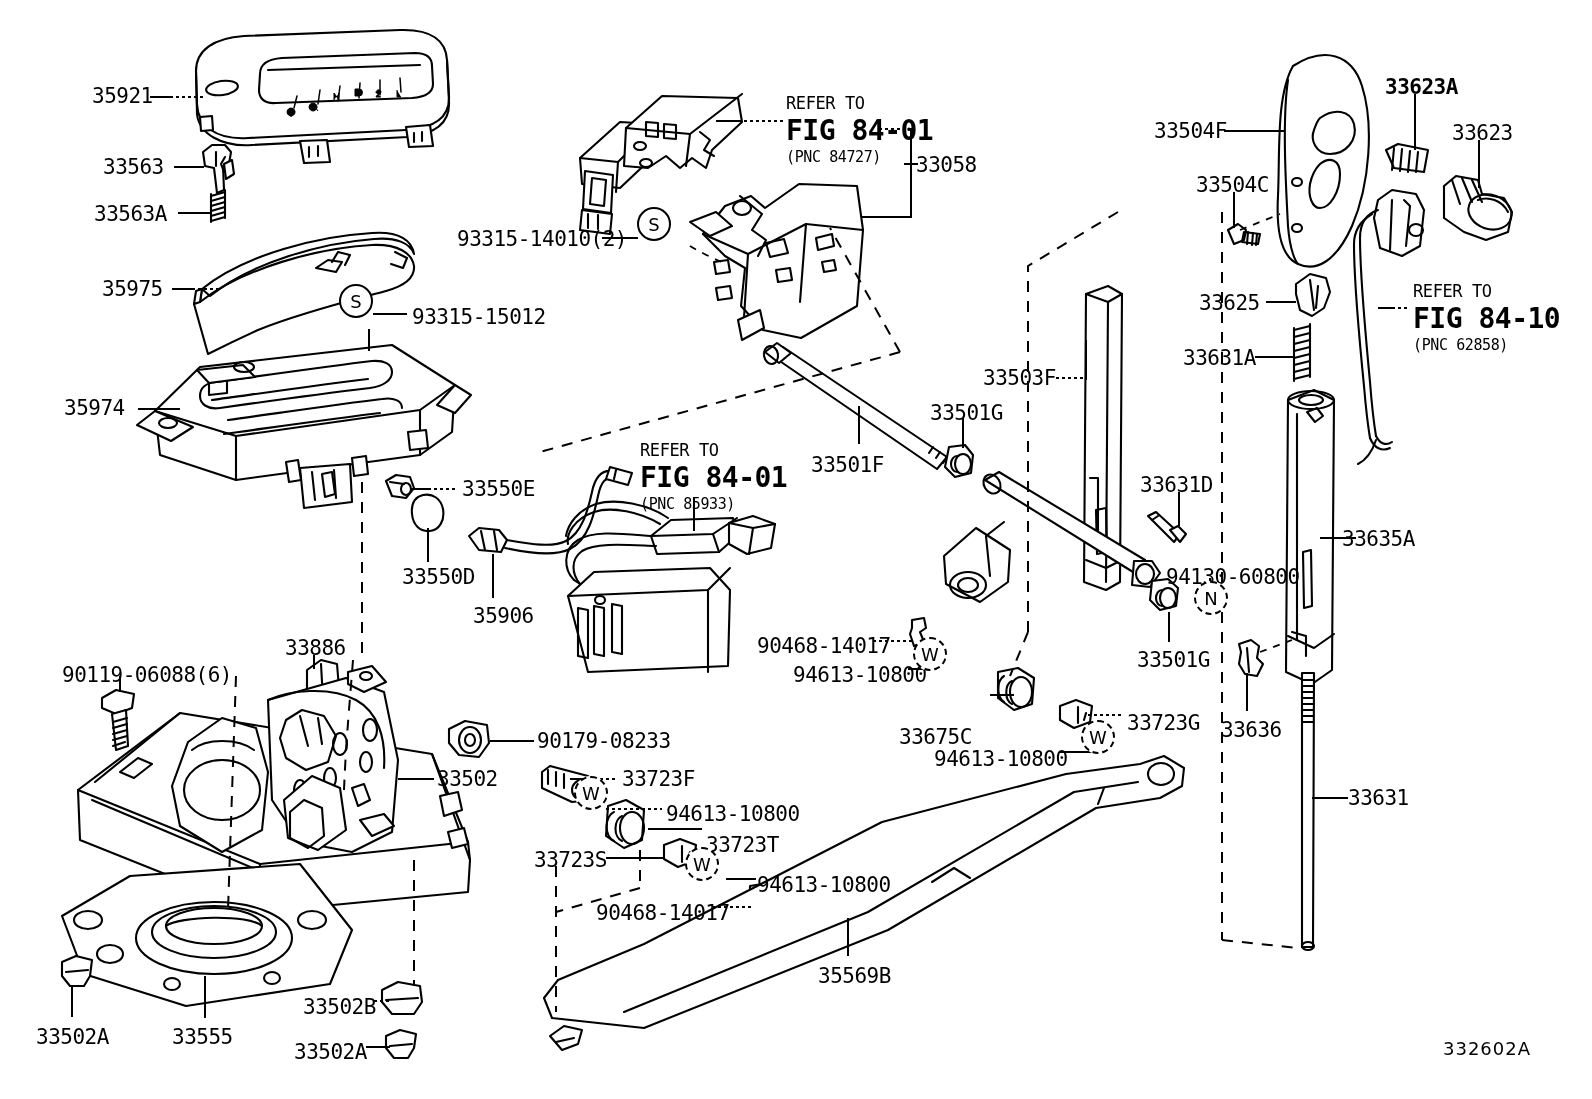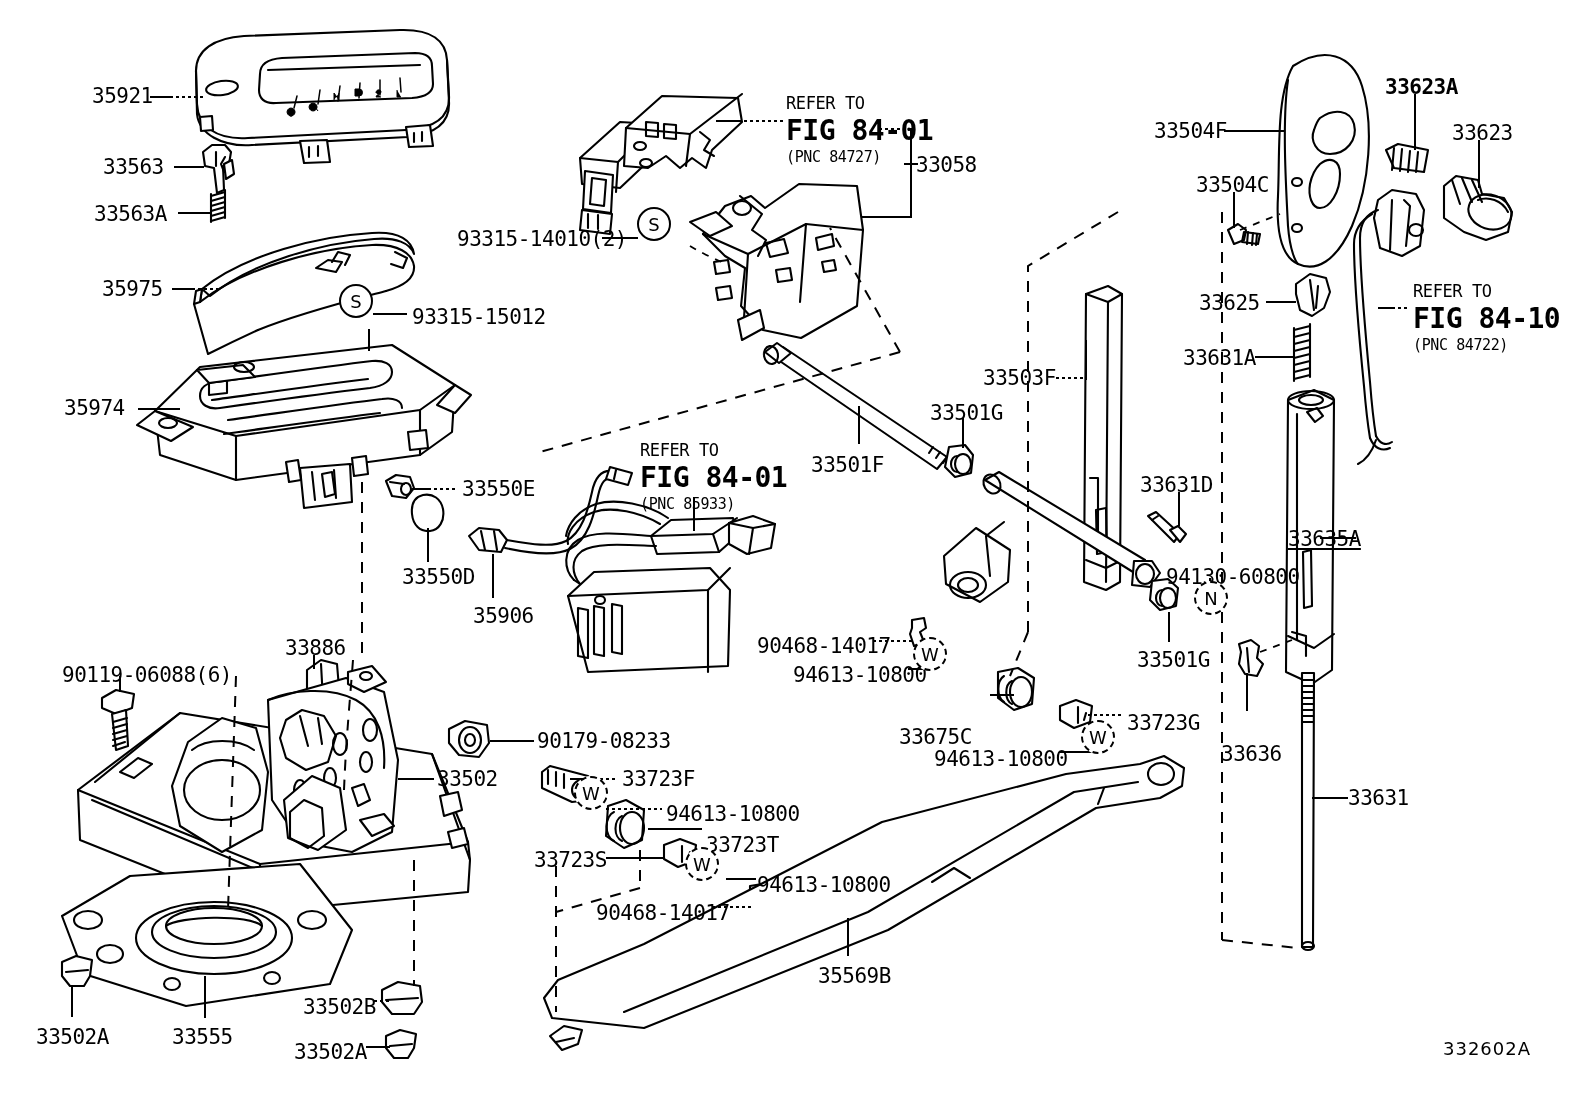--- a/index.html
+++ b/index.html
@@ -649,23 +649,23 @@
       <div class="lbl" style="left: 811px; top: 454px;">33501F</div>
       <div class="lbl" style="left: 930px; top: 402px;">33501G</div>
       <div class="lbl" style="left: 983px; top: 367px;">33503F</div>
       <div class="lbl" style="left: 1140px; top: 474px;">33631D</div>
       <div class="lbl" style="left: 1166px; top: 566px;">94130-60800</div>
       <div class="lbl" style="left: 1137px; top: 649px;">33501G</div>
       <div class="lbl" style="left: 757px; top: 635px;">90468-14017</div>
       <div class="lbl" style="left: 793px; top: 664px;">94613-10800</div>
       <div class="lbl" style="left: 899px; top: 699px; margin-top: 27px;">33675C</div>
       <div class="lbl" style="left: 1127px; top: 712px;">33723G</div>
-      <div class="lbl" style="left: 1221px; top: 743px;">33636</div>
+      <div class="lbl" style="left: 1221px; top: 719px;">33636</div>
       <div class="lbl" style="left: 934px; top: 748px;">94613-10800</div>
-      <div class="lbl" style="left: 1288px; top: 528px; text-decoration: underline;">33635A</div>
+      <div class="lbl" style="left: 1342px; top: 528px;">33635A</div>
       <div class="lbl" style="left: 1348px; top: 787px;">33631</div>
       <div class="lbl" style="left: 1154px; top: 120px;">33504F</div>
       <div class="lbl" style="left: 1196px; top: 174px;">33504C</div>
       <div class="lbl" style="left: 1385px; top: 76px; font-weight: bold;">33623A</div>
       <div class="lbl" style="left: 1452px; top: 122px;">33623</div>
       <div class="lbl" style="left: 1199px; top: 292px;">33625</div>
       <div class="lbl" style="left: 1183px; top: 347px;">33631A</div>
       <div class="lbl" style="left: 62px; top: 664px; text-align: right;">90119-06088(6)</div>
       <div class="lbl" style="left: 285px; top: 637px;">33886</div>
       <div class="lbl" style="left: 437px; top: 768px;">33502</div>
@@ -678,21 +678,21 @@
       <div class="lbl" style="left: 596px; top: 902px;">90468-14017</div>
       <div class="lbl" style="left: 818px; top: 965px;">35569B</div>
       <div class="lbl" style="left: 36px; top: 1026px;">33502A</div>
       <div class="lbl" style="left: 172px; top: 1026px;">33555</div>
       <div class="lbl" style="left: 303px; top: 996px;">33502B</div>
       <div class="lbl" style="left: 294px; top: 1041px;">33502A</div>
     </div>
   <div id="refer-layer">
       <div class="refer" style="left: 786px; top: 93px;"><div class="r1">REFER TO</div><div class="r2">FIG 84-01</div><div class="r3">(PNC 84727)</div></div>
       <div class="refer" style="left: 640px; top: 440px;"><div class="r1">REFER TO</div><div class="r2">FIG 84-01</div><div class="r3">(PNC 85933)</div></div>
-      <div class="refer" style="left: 1413px; top: 281px;"><div class="r1">REFER TO</div><div class="r2">FIG 84-10</div><div class="r3">(PNC 84722)</div></div>
+      <div class="refer" style="left: 1413px; top: 281px;"><div class="r1">REFER TO</div><div class="r2">FIG 84-10</div><div class="r3">(PNC 62858)</div></div>
     </div>
   <div id="marks-layer">
       <div class="circmark" style="left: 637px; top: 207px;">S</div>
       <div class="circmark" style="left: 339px; top: 284px;">S</div>
       <div class="circmark dashed" style="left: 1194px; top: 581px;">N</div>
       <div class="circmark dashed" style="left: 913px; top: 637px;">W</div>
       <div class="circmark dashed" style="left: 1081px; top: 720px;">W</div>
       <div class="circmark dashed" style="left: 574px; top: 776px;">W</div>
       <div class="circmark dashed" style="left: 685px; top: 847px;">W</div>
     </div>

